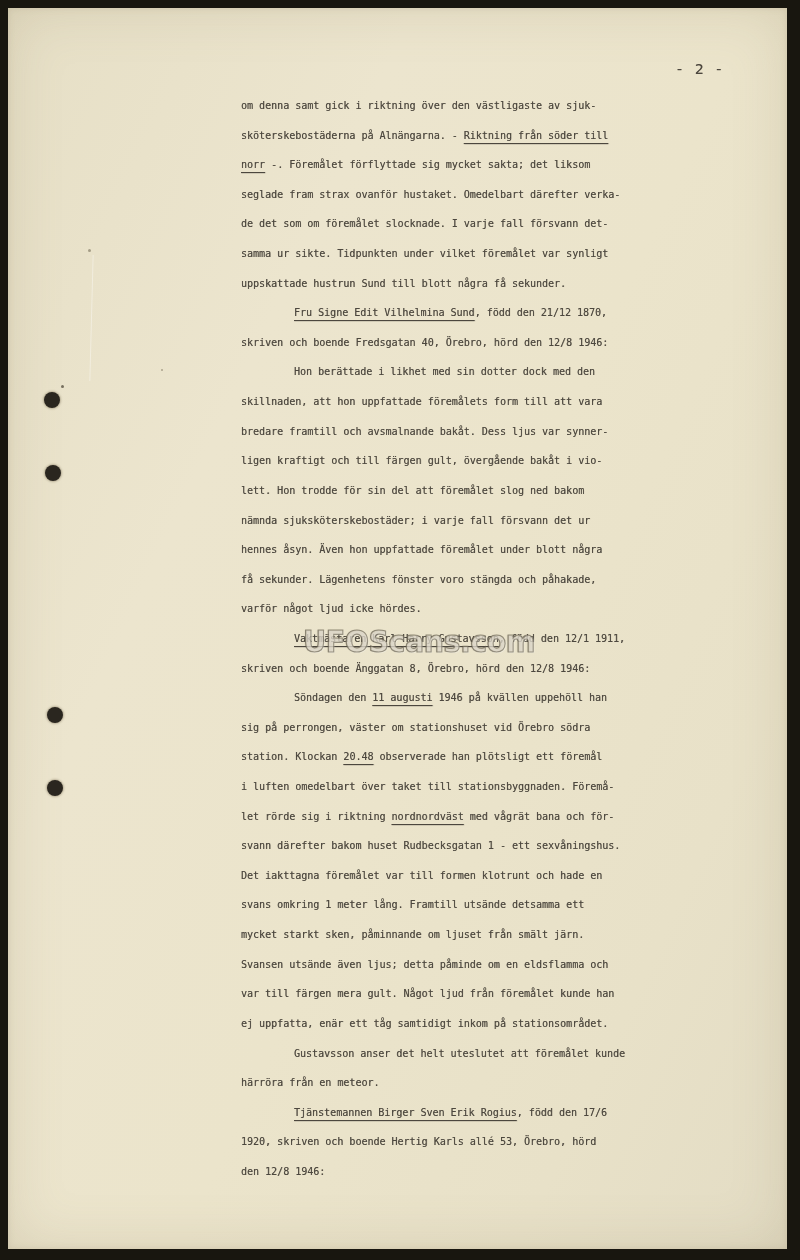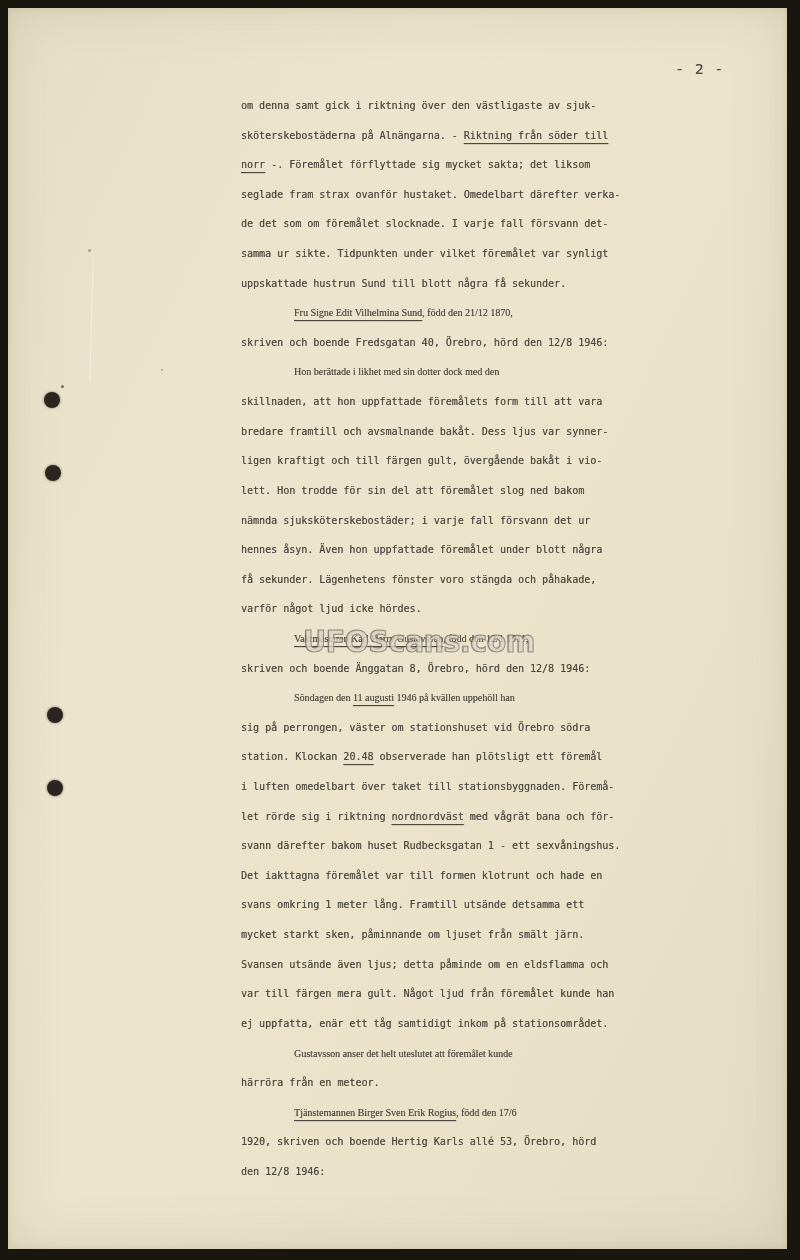--- a/index.html
+++ b/index.html
@@ -23,21 +23,21 @@
     text-shadow:0.3px 0.3px 0.5px rgba(70,64,54,0.55);
   }
   .doc{
     position:absolute;left:233px;top:83px;width:560px;
     font-size:10px;line-height:29.62px;
     color:#4c473e;
     white-space:pre;
     text-shadow:0.3px 0.3px 0.5px rgba(70,64,54,0.55);
   }
   .doc .line{height:29.62px;}
-  .doc .line.indent{padding-left:53px;font-family:Liberation Serif, serif;}
+  .doc .line.indent{padding-left:53px;}
   .doc .u{
     text-decoration:underline;
     text-decoration-thickness:1.4px;
     text-underline-offset:4px;
     text-align:center;
   }
   .hole{
     position:absolute;width:16px;height:16px;border-radius:50%;
     background:#2a261f;
     box-shadow:0 0 2px 1px rgba(120,108,82,0.45);

